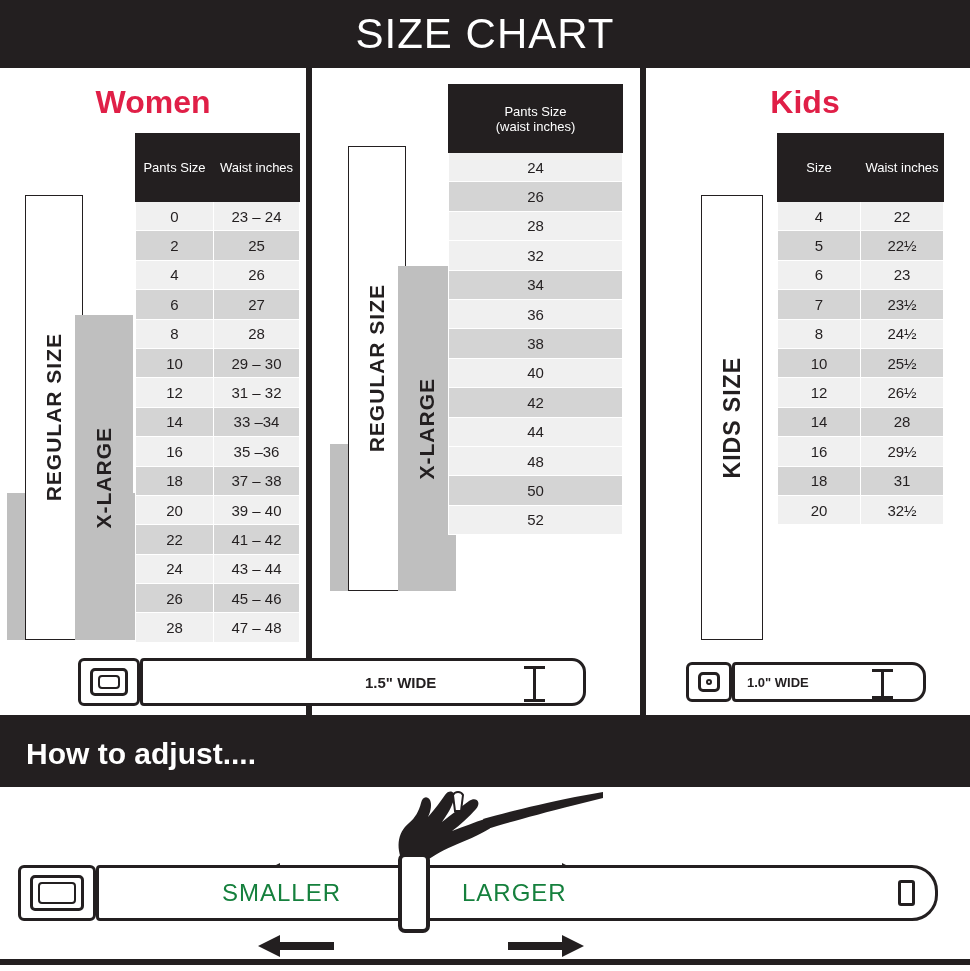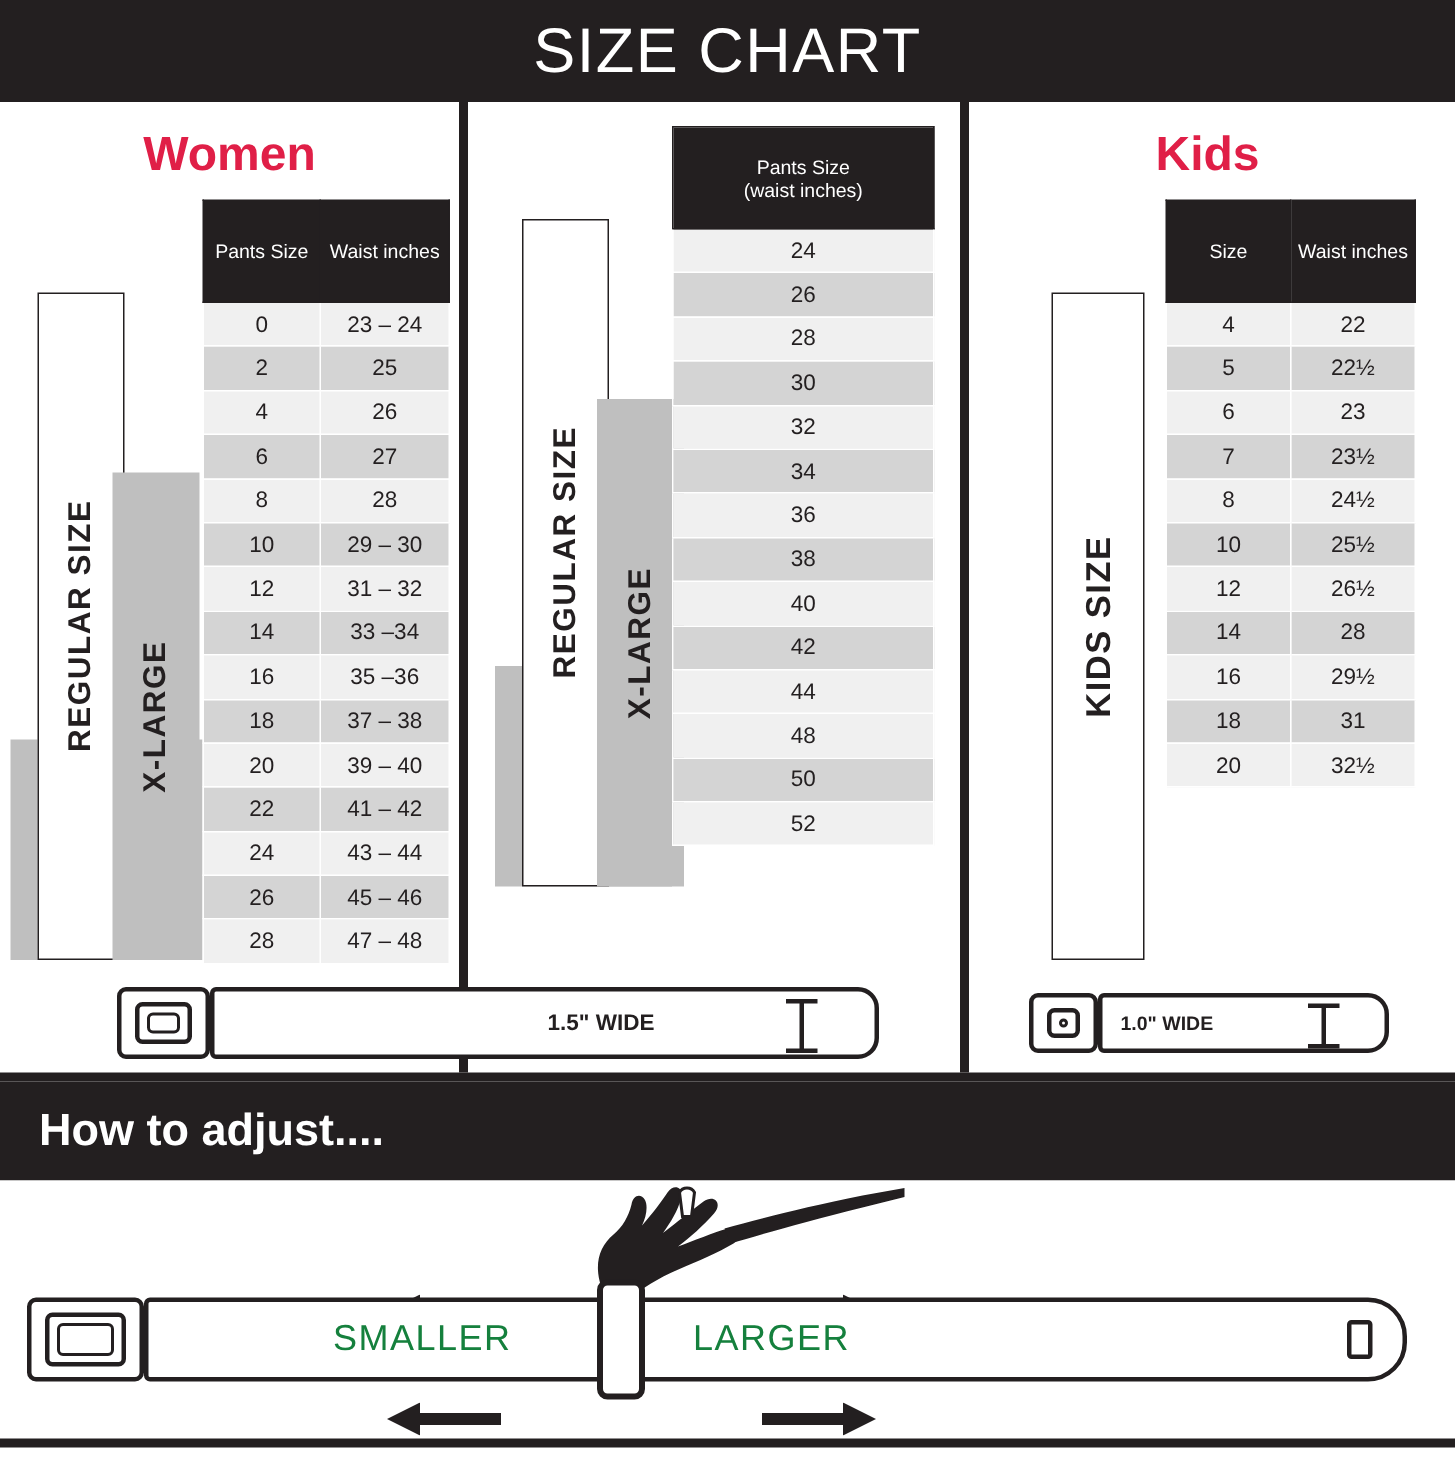--- a/index.html
+++ b/index.html
@@ -410,23 +410,20 @@
               <tr>
                 <td class="light">24</td>
               </tr>
               <tr>
                 <td class="dark">26</td>
               </tr>
               <tr>
                 <td class="light">28</td>
               </tr>
               <tr>
-                <td class="dark">30</td>
-              </tr>
-              <tr>
                 <td class="light">32</td>
               </tr>
               <tr>
                 <td class="dark">34</td>
               </tr>
               <tr>
                 <td class="light">36</td>
               </tr>
               <tr>
                 <td class="dark">38</td>

